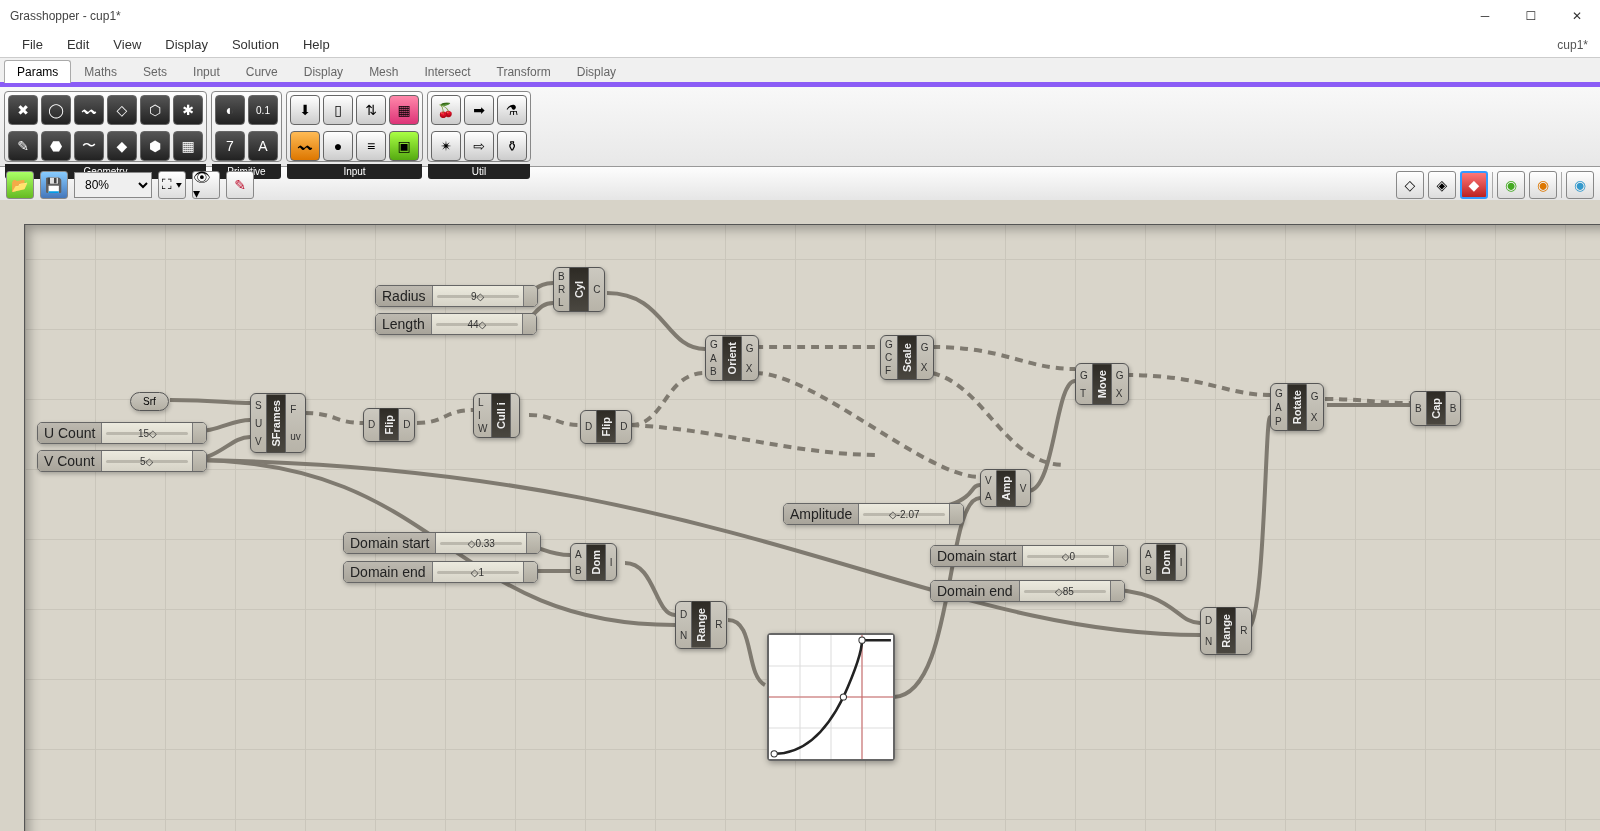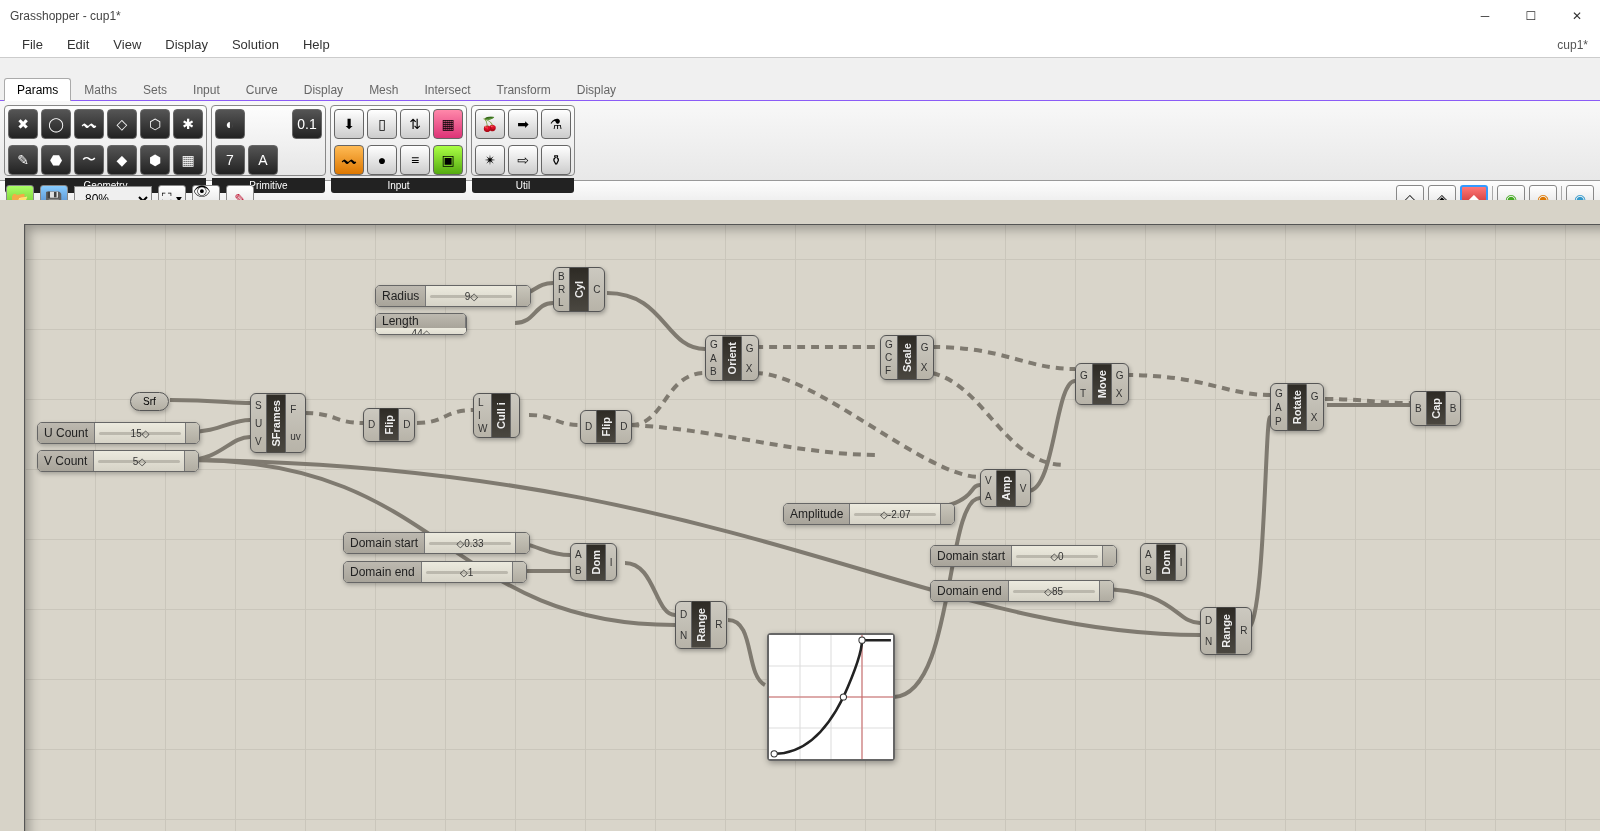--- a/index.html
+++ b/index.html
@@ -9,21 +9,21 @@
 .titlebar { height: 32px; display: flex; align-items: center; padding-left: 10px; font-size: 12px; color: #444; background: #fff; }
 .titlebar .wincontrols { position: absolute; right: 0; top: 0; display: flex; }
 .titlebar .wincontrols div { width: 46px; height: 32px; display: flex; align-items: center; justify-content: center; font-size: 12px; color: #333; cursor: pointer; }
 
 
 .menubar { height: 26px; display: flex; align-items: center; padding-left: 10px; font-size: 13px; color: #333; border-bottom: 1px solid #ccc; background: #fff; position:relative;}
 .menubar .mitem { padding: 4px 12px; cursor: pointer; }
 .menubar .docname { margin-left: auto; padding-right: 12px; font-size: 12px; color: #555; }
 
 
-.tabstrip { height: 43px; display: flex; align-items: flex-end; padding-left: 4px; font-size: 12px; background: #f0f0f0; border-bottom: 1px solid #8b5cf6; }
+.tabstrip { height: 29px; display: flex; align-items: flex-end; padding-left: 4px; font-size: 12px; background: #f0f0f0; border-bottom: 5px solid #8b5cf6; }
 .tabstrip .tab { padding: 4px 12px; color: #666; cursor: pointer; border: 1px solid transparent; border-bottom: none; position: relative; top:1px;}
 .tabstrip .tab.active { background: #fff; border-color:#aaa; color:#000; border-radius:3px 3px 0 0;}
 
 
 .ribbon { height: 80px; background: linear-gradient(#f8f8f8,#e8e8e8); border-bottom:1px solid #999; display:flex; padding:4px; gap:4px;}
 .ribgroup { background: linear-gradient(#fdfdfd,#e6e6e6); border:1px solid #888; border-radius:4px; display:flex; flex-direction:column; }
 .ribgroup .icons { display:flex; flex-wrap:wrap; padding:3px; gap:3px;}
 .ribicon { width:30px; height:30px; background:linear-gradient(#fff,#ccc); border:1px solid #666; border-radius:4px; cursor:pointer; display:flex; align-items:center; justify-content:center; font-size:14px;}
 .ribicon.dark { background:linear-gradient(#555,#222); color:#fff;}
 .ribicon.pink { background:linear-gradient(#f8a,#d37);}
@@ -57,21 +57,21 @@
 svg.wires path.dash { stroke-dasharray:8 6; }
 
 
 .comp { position:absolute; display:flex; border:1px solid #555; border-radius:6px; background:linear-gradient(#ccc9c0,#b7b3a8); box-shadow:1px 2px 4px rgba(0,0,0,0.3); font-size:10px;}
 .comp .side { display:flex; flex-direction:column; justify-content:space-around; padding:2px 4px; color:#333;}
 .comp .side span{line-height:13px;}
 .comp .core { background:linear-gradient(#4a4740,#2e2b25); color:#eee; writing-mode:vertical-rl; transform:rotate(180deg); text-align:center; padding:6px 3px; font-size:11px; font-weight:bold; border-left:1px solid #666; border-right:1px solid #666;}
 
 
 .slider { position:absolute; display:flex; align-items:stretch; height:22px; border:1px solid #666; border-radius:5px; overflow:hidden; box-shadow:1px 2px 4px rgba(0,0,0,0.25);}
-.slider .lbl { background:linear-gradient(#bdb9b0,#a8a49a); font-size:12px; padding:0 6px; display:flex; align-items:center; color:#222; border-right:1px solid #777;}
+.slider .lbl { background:linear-gradient(#bdb9b0,#a8a49a); font-size:14px; padding:8px 6px; display:flex; align-items:center; color:#222; border-right:1px solid #777;}
 .slider .track { background:linear-gradient(#eceade,#d6d3c7); width:90px; position:relative; display:flex; align-items:center; justify-content:center; font-size:10px; color:#333;}
 .slider .track::before{content:""; position:absolute; left:4px; right:4px; top:9px; height:3px; background:#bbb8ad; border-radius:2px;}
 .slider .val { position:relative; z-index:1; background:transparent;}
 .slider .grip { background:linear-gradient(#c9c6bb,#b0aca1); width:14px; border-left:1px solid #777;}
 
 
 .param { position:absolute; background:linear-gradient(#ccc9c0,#b3afa4); border:1px solid #555; border-radius:10px; padding:3px 12px; font-size:10px; box-shadow:1px 2px 4px rgba(0,0,0,0.25);}
 
 
 .graphmap { position:absolute; width:128px; height:128px; background:#fff; border:2px solid #666; border-radius:4px; box-shadow:1px 2px 6px rgba(0,0,0,0.35);}
@@ -129,21 +129,21 @@
       <div class="ribicon dark">〜</div>
       <div class="ribicon dark">◆</div>
       <div class="ribicon dark">⬢</div>
       <div class="ribicon dark">▦</div>
     </div>
     <div class="lbl">Geometry</div>
   </div>
   <div class="ribgroup">
     <div class="icons">
       <div class="ribicon dark">◐</div>
-      <div class="ribicon dark" style="font-size:14px;margin-left:44px;">0.1</div>
+      <div class="ribicon dark" style="font-size:10px;">0.1</div>
     </div>
     <div class="icons">
       <div class="ribicon dark">7</div>
       <div class="ribicon dark">A</div>
     </div>
     <div class="lbl">Primitive</div>
   </div>
   <div class="ribgroup">
     <div class="icons">
       <div class="ribicon">⬇</div>
@@ -234,21 +234,21 @@
 </svg>
 
 <div class="slider" style="left:350px; top:60px;">
   <div class="lbl">Radius</div>
   <div class="track">
           <span class="val">9</span>
           <span style="position:relative;z-index:1;"> ◇</span>
         </div>
   <div class="grip"></div>
 </div>
-<div class="slider" style="left:350px; top:88px;flex-direction:column;">
+<div class="slider" style="left:350px; top:88px;">
   <div class="lbl">Length</div>
   <div class="track">
           <span class="val">44</span>
           <span style="position:relative;z-index:1;"> ◇</span>
         </div>
   <div class="grip"></div>
 </div>
 <div class="slider" style="left:12px; top:197px;">
   <div class="lbl">U Count</div>
   <div class="track">

